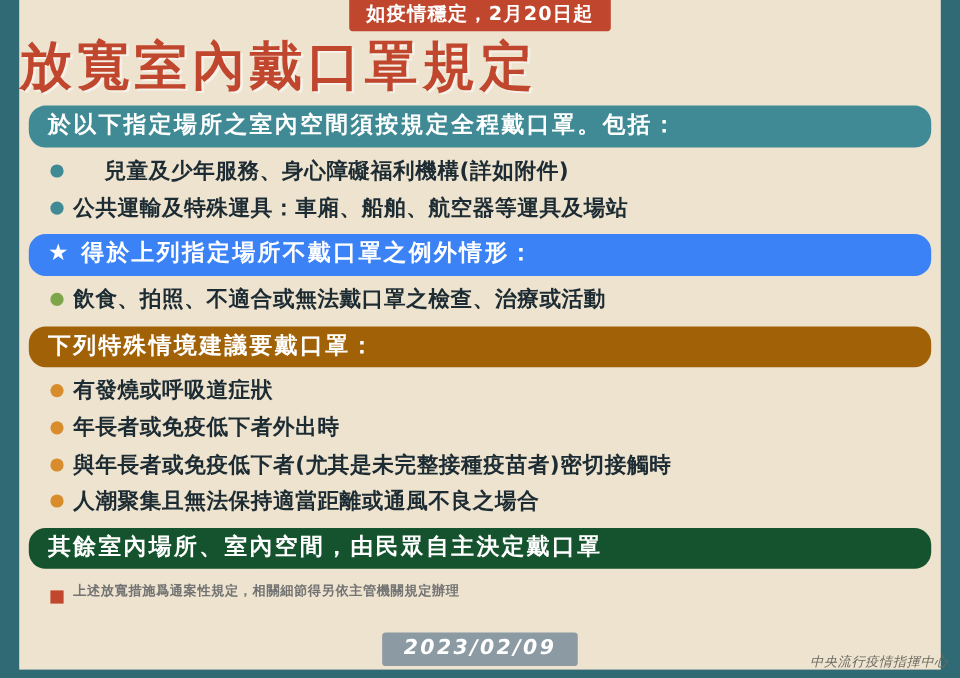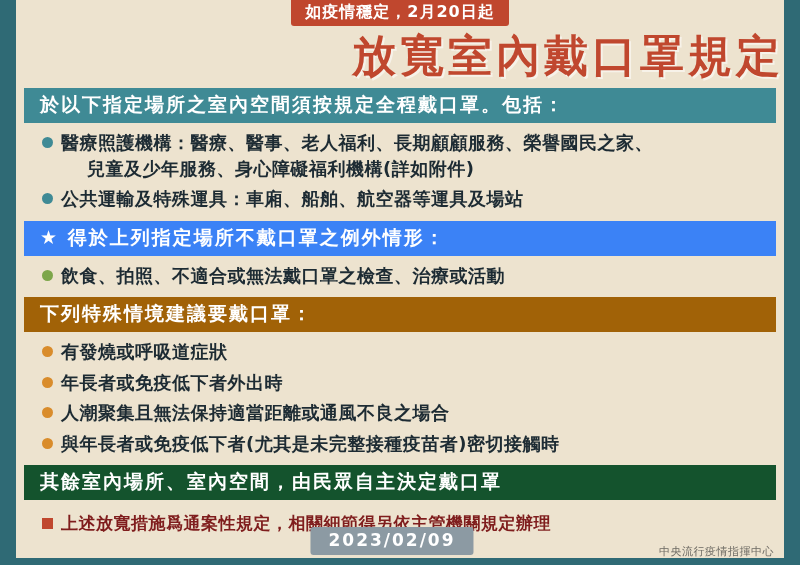--- a/index.html
+++ b/index.html
@@ -55,21 +55,21 @@
     font-weight: bold;
     letter-spacing: 1px;
     padding: 3px 14px 5px 14px;
     border-radius: 0 0 3px 3px;
     line-height: 1.15;
     white-space: nowrap;
   }
 
   
   .main-title {
-    text-align: right;
+    text-align: left;
     color: #c0472e;
     font-size: 44px;
     font-weight: bold;
     letter-spacing: 4px;
     margin-top: 6px;
     margin-bottom: 8px;
     line-height: 1.1;
     text-shadow: 2px 2px 0 rgba(255,255,255,0.55);
     white-space: nowrap;
   }
@@ -77,20 +77,21 @@
   
   .bar {
     color: #ffffff;
     font-size: 19px;
     font-weight: bold;
     letter-spacing: 2px;
     padding: 5px 12px 7px 16px;
     line-height: 1.2;
     white-space: nowrap;
     box-sizing: border-box;
+    border-radius: 14px;
   }
   .bar-teal { background: #3f8a95; }
   .bar-green { background: #3b82f6; }
   .bar-orange { background: #a16207; }
   .bar-teal-dark { background: #14532d; }
 
   .bar-wrap { margin: 0 8px; }
 
   
   .block {
@@ -133,34 +134,35 @@
   }
   .square {
     flex: 0 0 auto;
     width: 11px;
     height: 11px;
     background: #c0472e;
     margin-top: 6px;
     margin-right: 8px;
   }
   .note-text {
-    font-size: 17px;
-    color: #7f1d1d;
+    font-size: 11px;
+    color: #737373;
     font-weight: bold;
     letter-spacing: 0.5px;
     line-height: 1.3;
   }
 
   
   .footer {
     position: absolute;
     left: 0;
-    right: 16px;
+    right: 0;
     bottom: 0;
     height: 40px;
+    font-style: italic;
   }
   .date-pill {
     position: absolute;
     left: 50%;
     transform: translateX(-50%);
     top: 2px;
     background: #8c9aa3;
     color: #ffffff;
     font-size: 17px;
     font-weight: bold;
@@ -203,21 +205,20 @@
 
     <div class="main-title">放寬室內戴口罩規定</div>
 
     <div class="bar-wrap">
       <div class="bar bar-teal">於以下指定場所之室內空間須按規定全程戴口罩。包括：</div>
     </div>
     <div class="block">
       <div class="bullet-row">
         <span class="dot dot-teal"></span>
         <span class="btext">
-          <span>醫療照護機構：醫療、醫事、老人福利、長期顧顧服務、榮譽國民之家、</span>
           <span class="indent">兒童及少年服務、身心障礙福利機構(詳如附件)</span>
         </span>
       </div>
       <div class="bullet-row">
         <span class="dot dot-teal"></span>
         <span class="btext">公共運輸及特殊運具：車廂、船舶、航空器等運具及場站</span>
       </div>
     </div>
 
     <div class="bar-wrap">
@@ -237,25 +238,25 @@
       <div class="bullet-row">
         <span class="dot dot-orange"></span>
         <span class="btext">有發燒或呼吸道症狀</span>
       </div>
       <div class="bullet-row">
         <span class="dot dot-orange"></span>
         <span class="btext">年長者或免疫低下者外出時</span>
       </div>
       <div class="bullet-row">
         <span class="dot dot-orange"></span>
+        <span class="btext">與年長者或免疫低下者(尤其是未完整接種疫苗者)密切接觸時</span>
+      </div>
+      <div class="bullet-row">
+        <span class="dot dot-orange"></span>
         <span class="btext">人潮聚集且無法保持適當距離或通風不良之場合</span>
-      </div>
-      <div class="bullet-row">
-        <span class="dot dot-orange"></span>
-        <span class="btext">與年長者或免疫低下者(尤其是未完整接種疫苗者)密切接觸時</span>
       </div>
     </div>
 
     <div class="bar-wrap">
       <div class="bar bar-teal-dark">其餘室內場所、室內空間，由民眾自主決定戴口罩</div>
     </div>
 
     <div class="note">
       <span class="square"></span>
       <span class="note-text">上述放寬措施爲通案性規定，相關細節得另依主管機關規定辦理</span>

